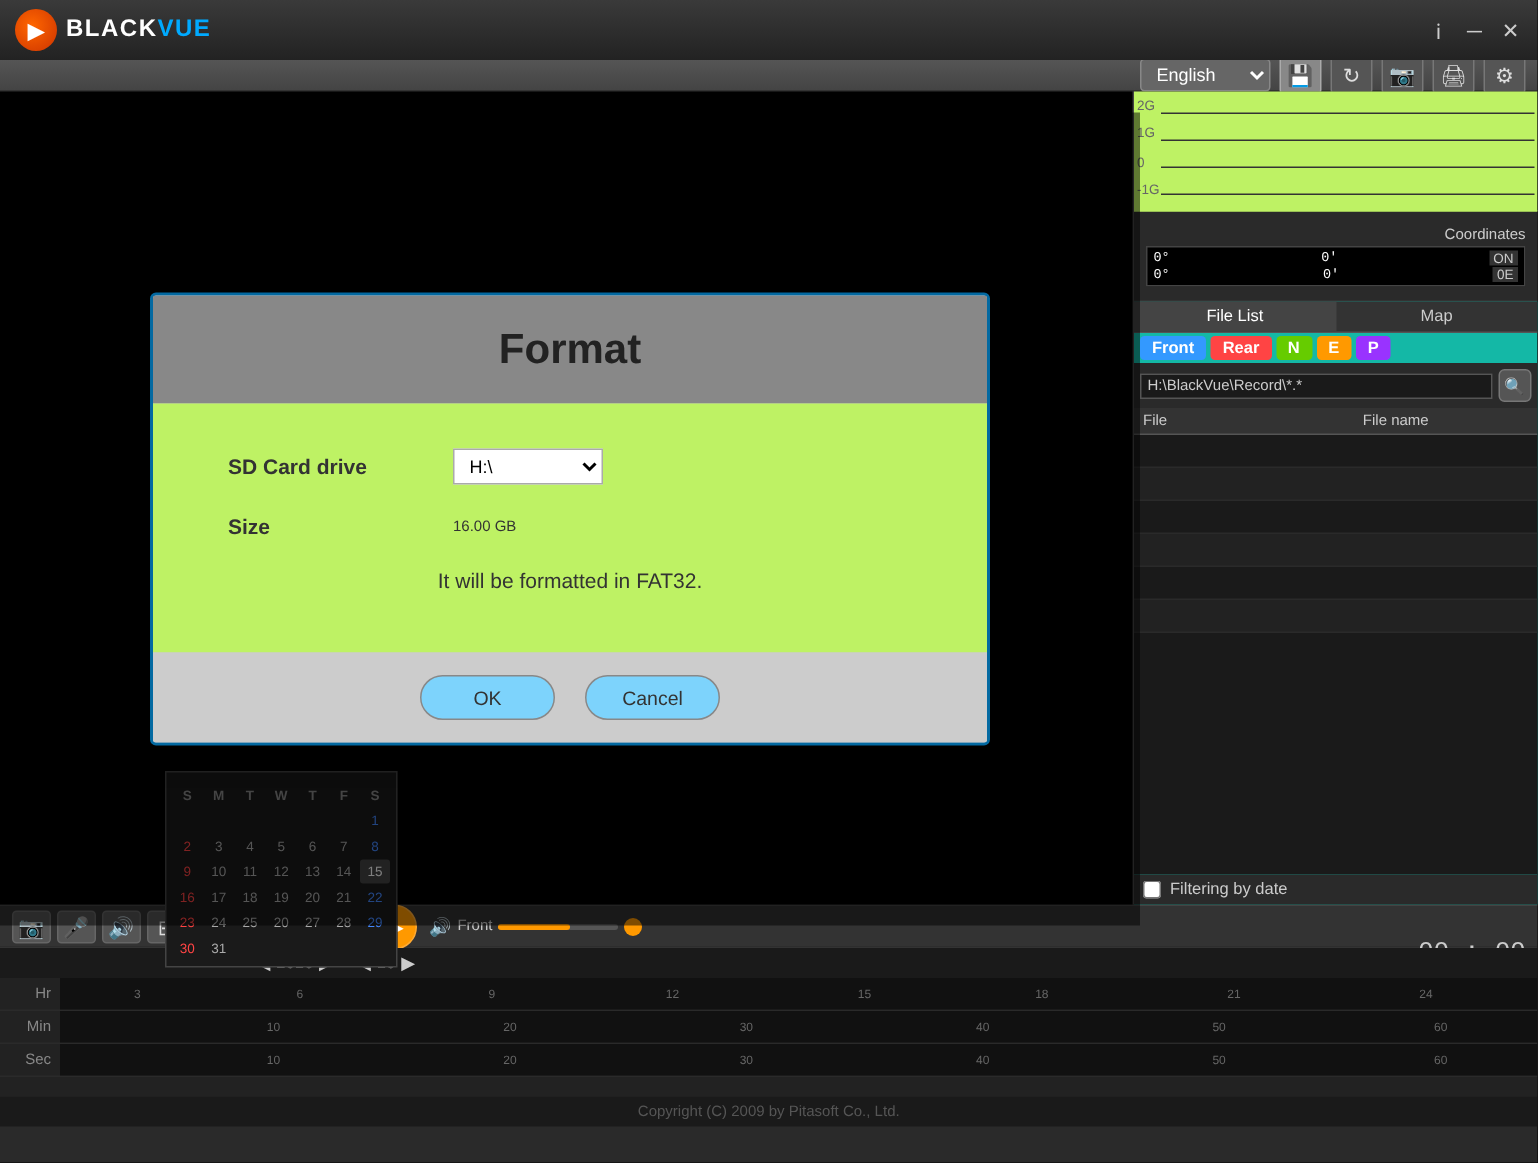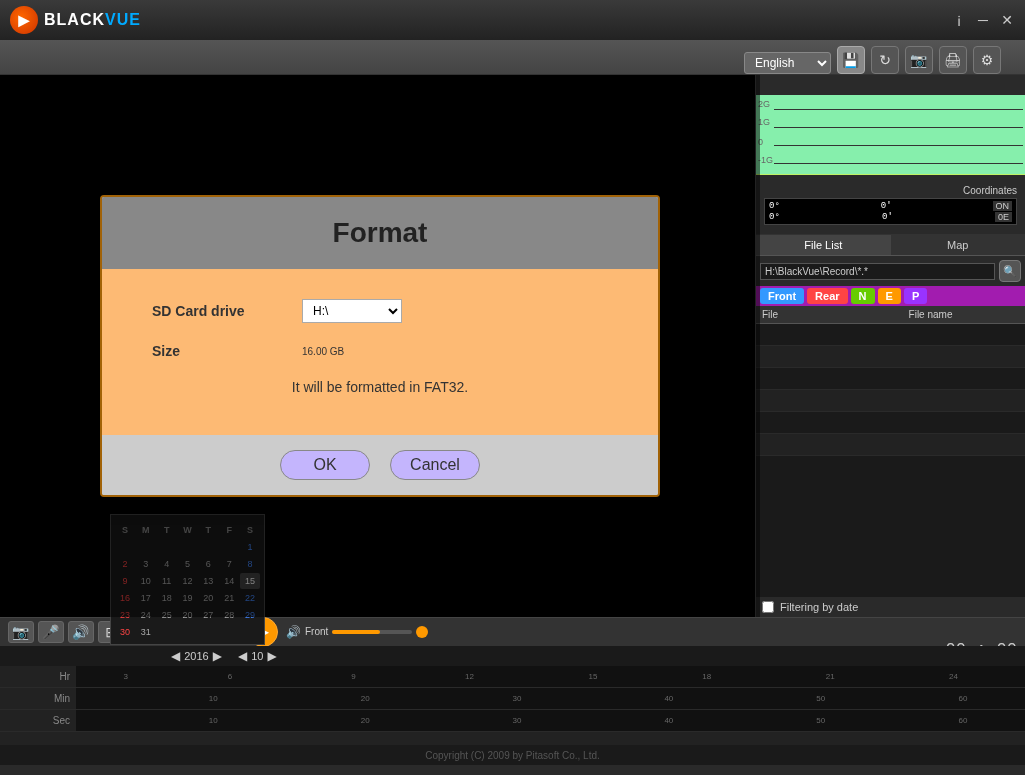--- a/index.html
+++ b/index.html
@@ -63,26 +63,26 @@
       justify-content: center;
       color: #ccc;
       font-size: 14px;
       cursor: pointer;
       border-radius: 2px;
     }
 
     
     #toolbar {
       width: 100%;
-      height: 35px;
+      height: 21px;
       background: linear-gradient(to bottom, #555, #444);
       display: flex;
-      align-items: flex-end;
+      align-items: center;
       justify-content: flex-end;
-      padding: 0 24px;
+      padding: 0 8px;
       gap: 6px;
       border-bottom: 1px solid #333;
     }
     #lang-select {
       background: #666;
       border: 1px solid #888;
       color: white;
       padding: 2px 6px;
       font-size: 12px;
       border-radius: 3px;
@@ -127,24 +127,23 @@
       width: 270px;
       background: #2a2a2a;
       display: flex;
       flex-direction: column;
       border-left: 1px solid #444;
     }
 
     
     #waveform {
       height: 80px;
-      background: #86efac;
+      background: #bef264;
       position: relative;
       border-bottom: 1px solid #bef264;
-      margin-top: 20px;
     }
     .wave-label {
       position: absolute;
       left: 2px;
       color: #666;
       font-size: 9px;
     }
     .wave-line {
       position: absolute;
       left: 18px;
@@ -224,21 +223,21 @@
       color: #ccc;
       font-size: 9px;
       padding: 0 3px;
     }
 
     
     #file-list-area {
       flex: 1;
       display: flex;
       flex-direction: column;
-      background: #a21caf;
+      background: #14b8a6;
     }
     #file-list-tabs {
       display: flex;
       background: #333;
       border-bottom: 1px solid #555;
     }
     .file-tab {
       flex: 1;
       text-align: center;
       padding: 4px;
@@ -443,21 +442,20 @@
     #timeline-tracks {
       flex: 1;
       display: flex;
       flex-direction: column;
     }
     .track-row {
       display: flex;
       align-items: center;
       height: 22px;
       border-bottom: 1px solid #2a2a2a;
-      padding-left: 36px;
     }
     .track-label {
       width: 40px;
       color: #888;
       font-size: 10px;
       text-align: right;
       padding-right: 6px;
     }
     .track-bar {
       flex: 1;
@@ -488,37 +486,37 @@
       height: calc(775px - 75px - 130px - 28px);
       background: rgba(0,0,0,0.5);
       display: flex;
       align-items: center;
       justify-content: center;
       z-index: 100;
     }
     #format-dialog {
       width: 560px;
       background: #ccc;
-      border: 2px solid #a16207;
+      border: 2px solid #0369a1;
       border-radius: 4px;
       overflow: hidden;
       box-shadow: 0 4px 20px rgba(0,0,0,0.5);
     }
     #dialog-header {
       background: #888;
       padding: 20px 0 20px;
       text-align: center;
     }
     #dialog-title {
       color: #222;
       font-size: 28px;
       font-weight: bold;
     }
     #dialog-body {
-      background: #fdba74;
+      background: #bef264;
       padding: 30px 50px;
     }
     .dialog-row {
       display: flex;
       align-items: center;
       margin-bottom: 20px;
     }
     .dialog-label {
       width: 150px;
       color: #333;
@@ -548,23 +546,23 @@
       padding: 15px;
       display: flex;
       justify-content: center;
       gap: 20px;
     }
     .dialog-btn {
       width: 90px;
       height: 30px;
       border-radius: 15px;
       border: 1px solid #888;
-      background: #c4b5fd;
+      background: #7dd3fc;
       color: #333;
-      font-size: 16px;
+      font-size: 13px;
       cursor: pointer;
     }
   </style>
 </head>
 <body>
 
 <div id="titlebar">
   <div id="logo">
     <div id="logo-icon">▶</div>
     <div id="logo-text">BLACK<span>VUE</span></div>
@@ -624,30 +622,30 @@
           </div>
         </div>
       </div>
     </div>
 
     <div id="file-list-area">
       <div id="file-list-tabs">
         <div class="file-tab active">File List</div>
         <div class="file-tab">Map</div>
       </div>
-      <div id="file-search-row">
-        <input id="file-search-input" type="text" style="flex: 1 1 0%; background: rgb(26, 26, 26); border: 1px solid rgb(85, 85, 85); color: rgb(204, 204, 204); font-size: 10px; padding: 2px 4px;" value="H:\BlackVue\Record\*.*">
-        <div class="toolbar-icon-btn" style="width:22px;height:22px;font-size:11px;">🔍</div>
-      </div>
       <div id="file-filter-btns">
         <button class="filter-btn front">Front</button>
         <button class="filter-btn rear">Rear</button>
         <button class="filter-btn n">N</button>
         <button class="filter-btn e">E</button>
         <button class="filter-btn p">P</button>
+      </div>
+      <div id="file-search-row">
+        <input id="file-search-input" type="text" style="flex: 1 1 0%; background: rgb(26, 26, 26); border: 1px solid rgb(85, 85, 85); color: rgb(204, 204, 204); font-size: 10px; padding: 2px 4px;" value="H:\BlackVue\Record\*.*">
+        <div class="toolbar-icon-btn" style="width:22px;height:22px;font-size:11px;">🔍</div>
       </div>
       <div id="file-list-header">
         <div class="file-col-date">File</div>
         <div class="file-col-name">File name</div>
       </div>
       <div id="file-list-body">
         <div class="file-row"></div>
         <div class="file-row"></div>
         <div class="file-row"></div>
         <div class="file-row"></div>

